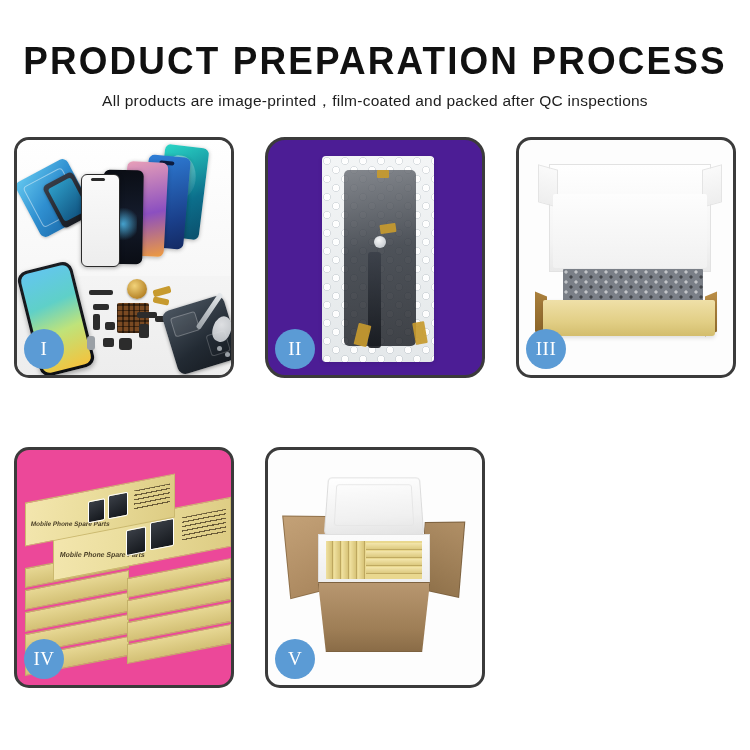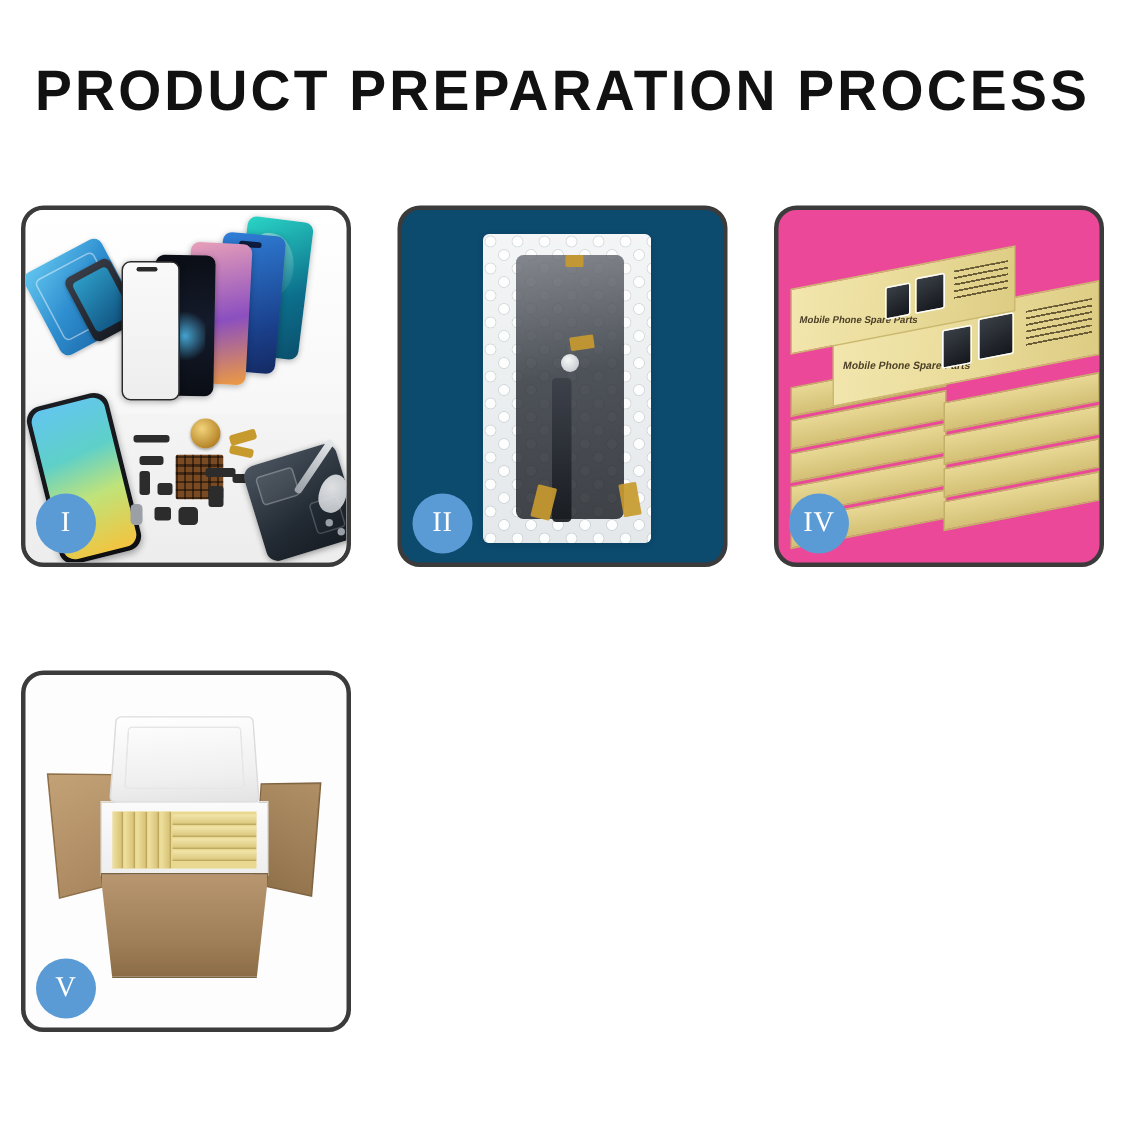--- a/index.html
+++ b/index.html
@@ -177,21 +177,21 @@
     background: linear-gradient(#e6e9ec,#9aa0a6);
     transform: rotate(34deg); border-radius:2px;
   }
   .tool2 {
     position:absolute; left:196px; top:176px; width:18px; height:26px;
     background: radial-gradient(circle at 40% 35%,#f2f3f5,#c5c9ce);
     border-radius:50% 50% 45% 45%; transform: rotate(18deg); opacity:.9;
   }
 
   
-  .c2 { background:#0c4a6e; }
+  .c2 { background:#4c1d95;border-radius:20px; }
   .bubble-bag {
     position:absolute; left:54px; top:16px; width:112px; height:206px;
     background: linear-gradient(180deg,#f3f5f6,#e4e8ea);
     border-radius:4px;
     box-shadow: 0 1px 4px rgba(0,0,0,.12);
   }
   .bubble-bag::before{
     content:""; position:absolute; inset:0; border-radius:4px;
     background-image:
       radial-gradient(circle at 5px 5px, rgba(255,255,255,.95) 3.1px, rgba(160,170,178,.38) 3.6px, transparent 4.2px),
@@ -368,20 +368,21 @@
   .tp1 { left:38px; top:120px; width:16px; height:14px; transform: rotate(6deg); }
   .tp2 { left:40px; top:174px; width:16px; height:14px; transform: rotate(6deg); }
 </style>
 </head>
 <body>
 
 <div class="page">
 
   <div class="header">
     <div class="title">PRODUCT PREPARATION PROCESS</div>
+    <div class="subtitle">All products are image-printed，film-coated and packed after QC inspections</div>
   </div>
 
   <div class="grid">
 
     <div class="card c1">
       <div class="card-inner">
         <div class="strip-top"></div>
         <div class="strip-bot"></div>
 
         <div class="film"></div>
@@ -427,20 +428,31 @@
           <div class="lens"></div>
           <div class="tape t1"></div>
           <div class="tape t2"></div>
           <div class="tape t3"></div>
           <div class="tape t4"></div>
         </div>
       </div>
       <div class="badge">II</div>
     </div>
 
+    <div class="card c3">
+      <div class="card-inner">
+        <div class="box3-lid"></div>
+        <div class="box3-foamwall"></div>
+        <div class="box3-foam"></div>
+        <div class="box3-side-l"></div>
+        <div class="box3-side-r"></div>
+        <div class="box3-front"></div>
+      </div>
+      <div class="badge">III</div>
+    </div>
 
     <div class="card c4">
       <div class="card-inner stackwrap">
 
         <div class="sbox-side" style="left:8px;  top:196px; width:104px; height:20px; transform:skewY(-11deg);"></div>
         <div class="sbox-side" style="left:8px;  top:174px; width:104px; height:20px; transform:skewY(-11deg);"></div>
         <div class="sbox-side" style="left:8px;  top:152px; width:104px; height:20px; transform:skewY(-11deg);"></div>
         <div class="sbox-side" style="left:8px;  top:130px; width:104px; height:20px; transform:skewY(-11deg);"></div>
         <div class="sbox-side" style="left:8px;  top:108px; width:104px; height:20px; transform:skewY(-11deg);"></div>
 

